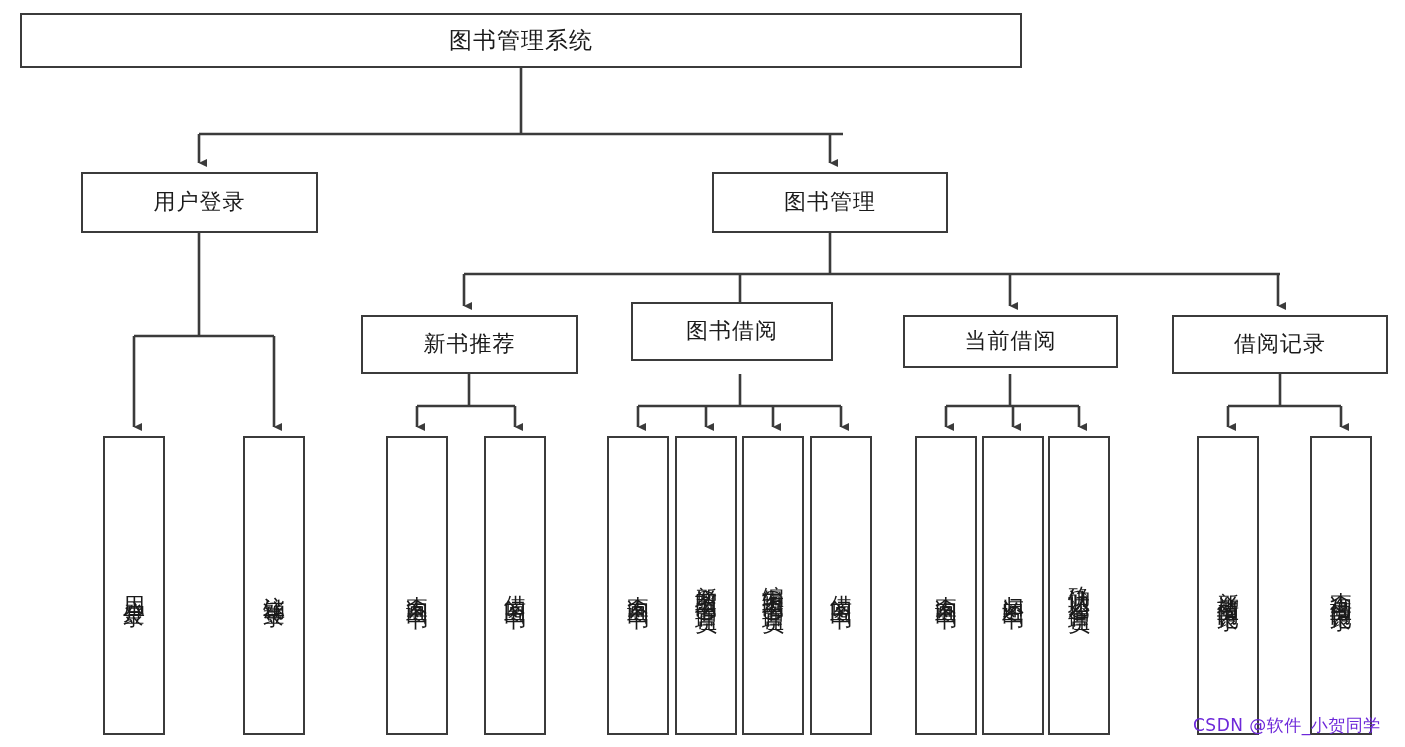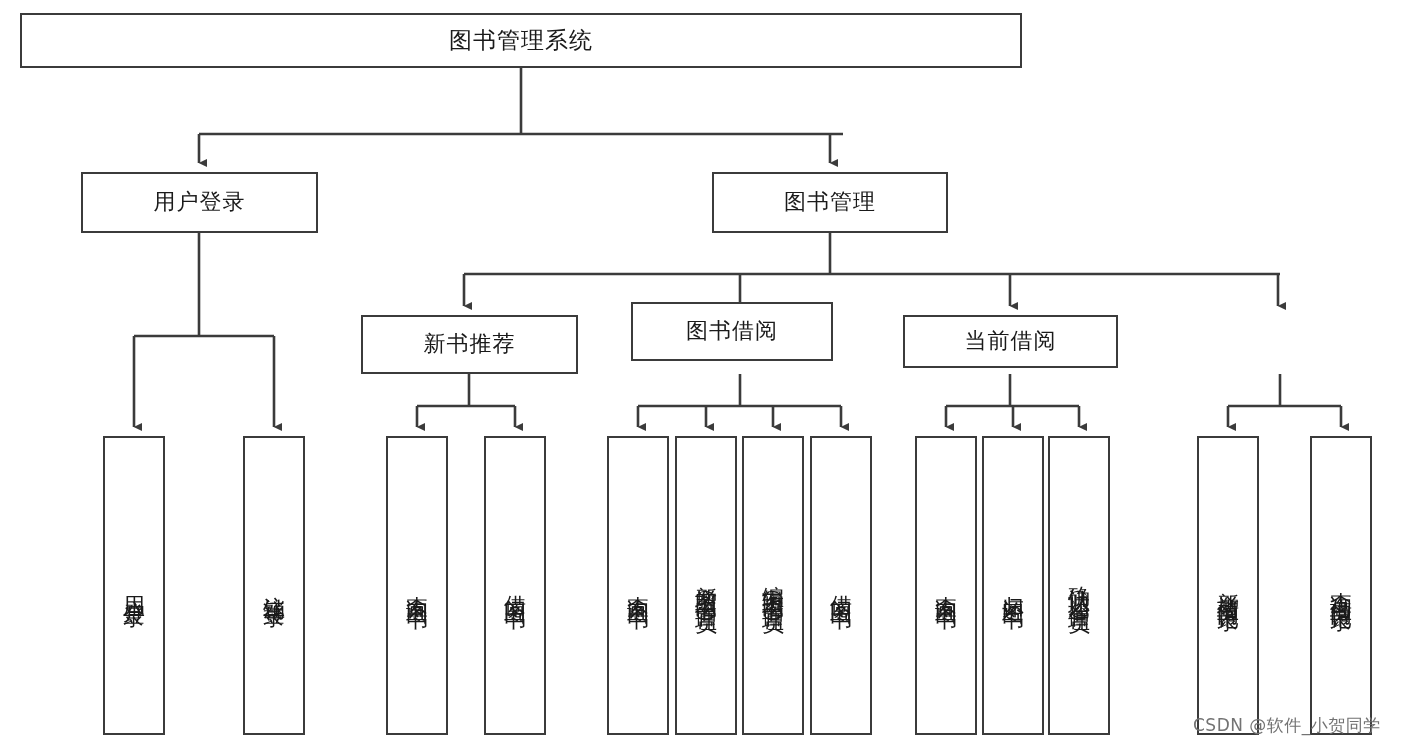--- a/index.html
+++ b/index.html
@@ -52,21 +52,21 @@
     padding: 4px 0;
     white-space: nowrap;
     justify-content: center;
     align-items: center;
   }
   .watermark {
     position: absolute;
     left: 1193px;
     top: 714px;
     font-size: 17px;
-    color: #737373;
+    color: #6d28d9;
     white-space: nowrap;
     letter-spacing: 0.5px;
   }
 </style>
 </head>
 <body>
 
 <div id="diagram-root">
 
   <svg id="diagram-svg" viewBox="0 0 1405 747" xmlns="http://www.w3.org/2000/svg">
@@ -132,20 +132,21 @@
   </svg>
 
   <div class="node node-h node-root" style="left:20px; top:13px; width:1002px; height:55px;">图书管理系统</div>
 
   <div class="node node-h" style="left:81px; top:172px; width:237px; height:61px;">用户登录</div>
   <div class="node node-h" style="left:712px; top:172px; width:236px; height:61px;font-family:Liberation Serif, serif;">图书管理</div>
 
   <div class="node node-h" style="left:361px; top:315px; width:217px; height:59px;">新书推荐</div>
   <div class="node node-h" style="left:631px; top:302px; width:202px; height:59px;">图书借阅</div>
   <div class="node node-h" style="left:903px; top:315px; width:215px; height:53px;">当前借阅</div>
+  <div class="node node-h" style="left:1172px; top:315px; width:216px; height:59px;">借阅记录</div>
 
   <div class="node node-v" style="left:103px; top:436px; width:62px; height:299px;">用户登录</div>
   <div class="node node-v" style="left:243px; top:436px; width:62px; height:299px;">注销登录</div>
 
   <div class="node node-v" style="left:386px; top:436px; width:62px; height:299px;">查询图书</div>
   <div class="node node-v" style="left:484px; top:436px; width:62px; height:299px;">借阅图书</div>
 
   <div class="node node-v" style="left:607px; top:436px; width:62px; height:299px;">查询图书</div>
   <div class="node node-v" style="left:675px; top:436px; width:62px; height:299px;">新增图书（管理员）</div>
   <div class="node node-v" style="left:742px; top:436px; width:62px; height:299px;">编辑图书（管理员）</div>

